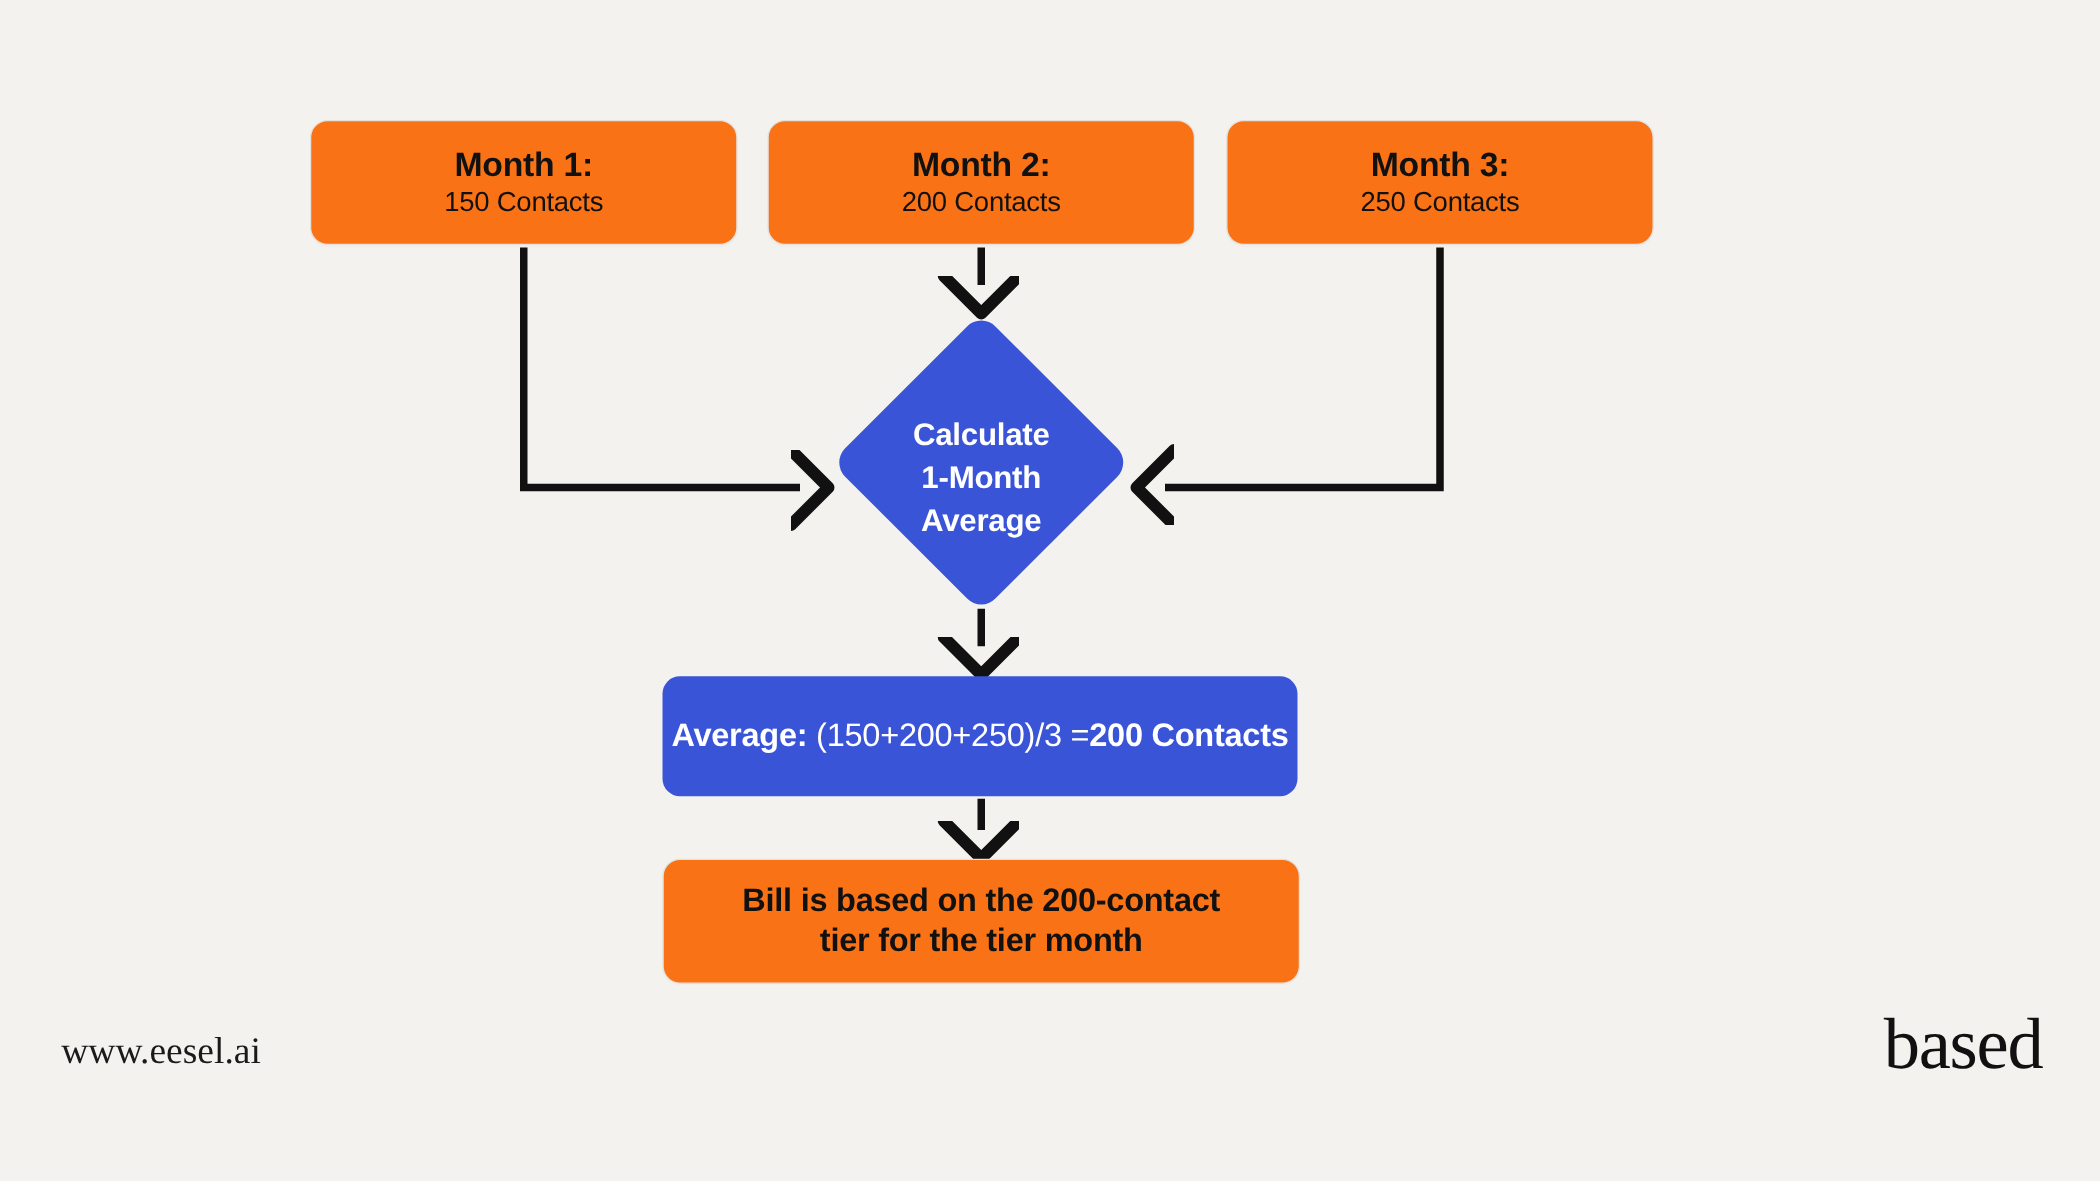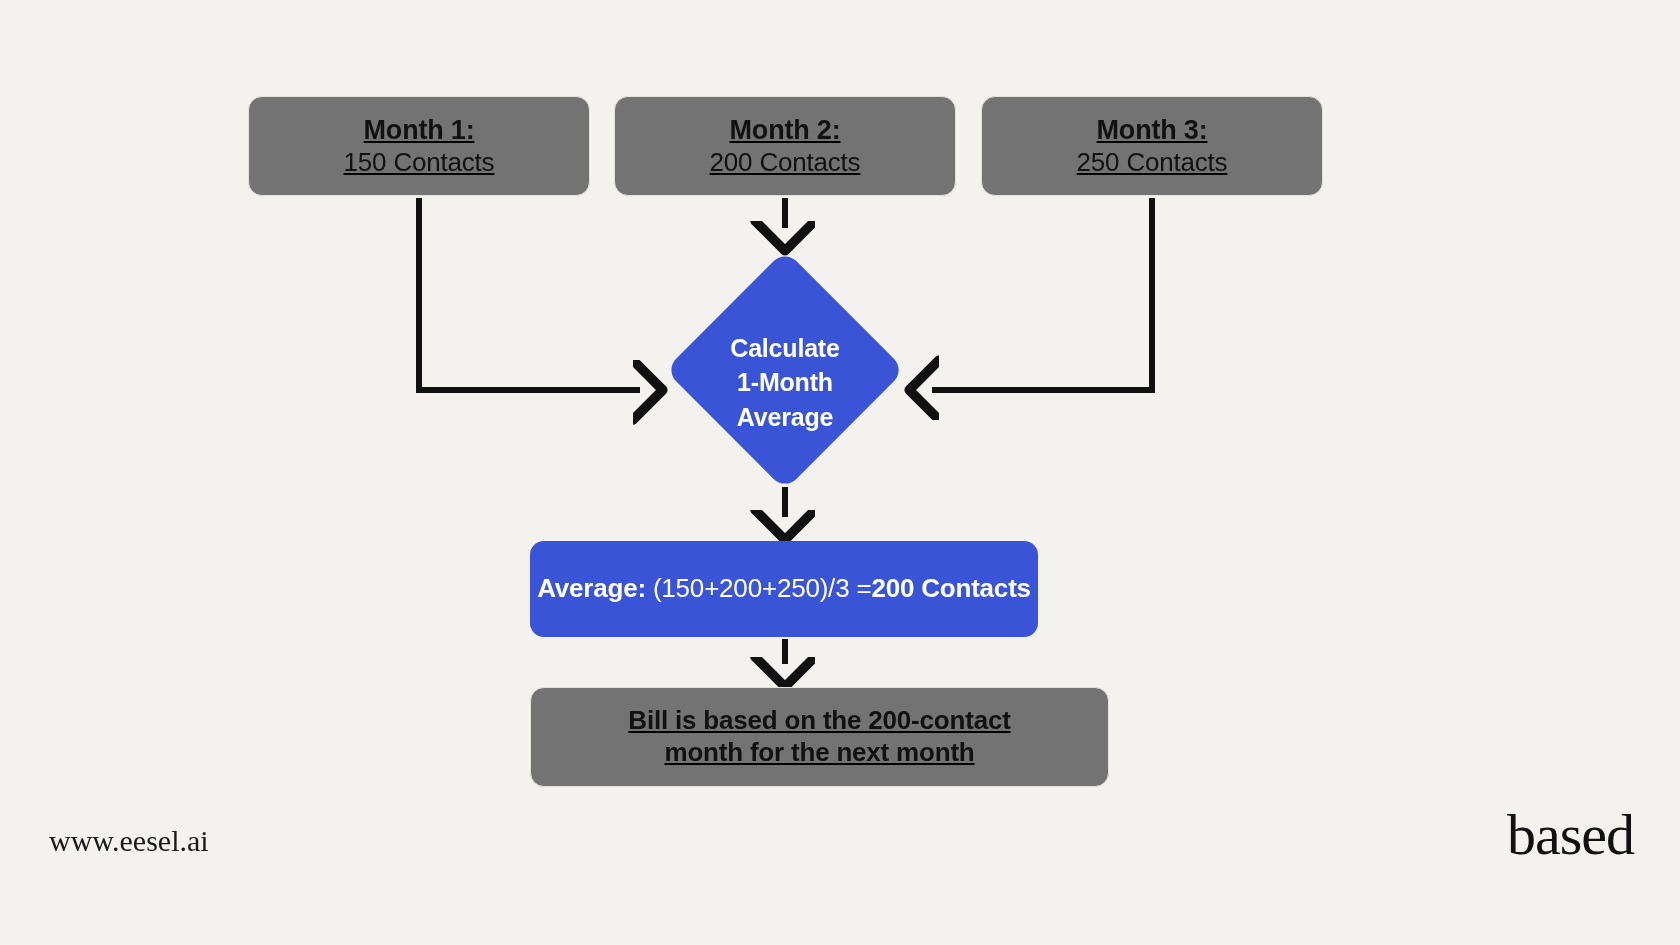--- a/index.html
+++ b/index.html
@@ -36,37 +36,36 @@
     position: absolute;
     z-index: 2;
     box-sizing: border-box;
     display: flex;
     align-items: center;
     justify-content: center;
     text-align: center;
   }
 
   .card {
-    background: #737373;
+    background: #f97316;
     border: 1px solid #E3E1DD;
     border-radius: 14px;
     flex-direction: column;
     box-shadow: 0 1px 1px rgba(0,0,0,0.02);
-    text-decoration: underline;
   }
 
   .card .line1 {
     font-size: 27px;
     font-weight: bold;
     color: #111111;
     letter-spacing: -0.2px;
     line-height: 1.18;
   }
   .card .line2 {
-    font-size: 26px;
+    font-size: 22px;
     font-weight: normal;
     color: #111111;
     letter-spacing: -0.2px;
     line-height: 1.18;
   }
 
   
   #month-1 { left: 248px; top: 96px;  width: 342px; height: 100px; }
   #month-2 { left: 614px; top: 96px;  width: 342px; height: 100px; }
   #month-3 { left: 981px; top: 96px;  width: 342px; height: 100px; }
@@ -125,21 +124,21 @@
     font-size: 26px;
     line-height: 1.3;
     letter-spacing: -0.2px;
     font-weight: bold;
   }
 
   
   #outcome {
     left: 530px;
     top: 687px;
-    width: 579px;
+    width: 510px;
     height: 100px;
     flex-direction: column;
   }
   #outcome .line1,
   #outcome .line2 {
     font-size: 26px;
     font-weight: bold;
     color: #111111;
     letter-spacing: -0.2px;
     line-height: 1.22;
@@ -227,19 +226,19 @@
   <div class="node" id="average-bar">
     <div class="line1">
       <span class="strong">Average:</span>
       <span>(150+200+250)/3 =</span>
     </div>
     <div class="line2">200 Contacts</div>
   </div>
 
   <div class="node card" id="outcome">
     <div class="line1">Bill is based on the 200-contact</div>
-    <div class="line2">month for the next month</div>
+    <div class="line2">tier for the tier month</div>
   </div>
 
   <div id="footer-url">www.eesel.ai</div>
   <div id="brand-logo">based</div>
 
 </div>
 
 </body></html>

